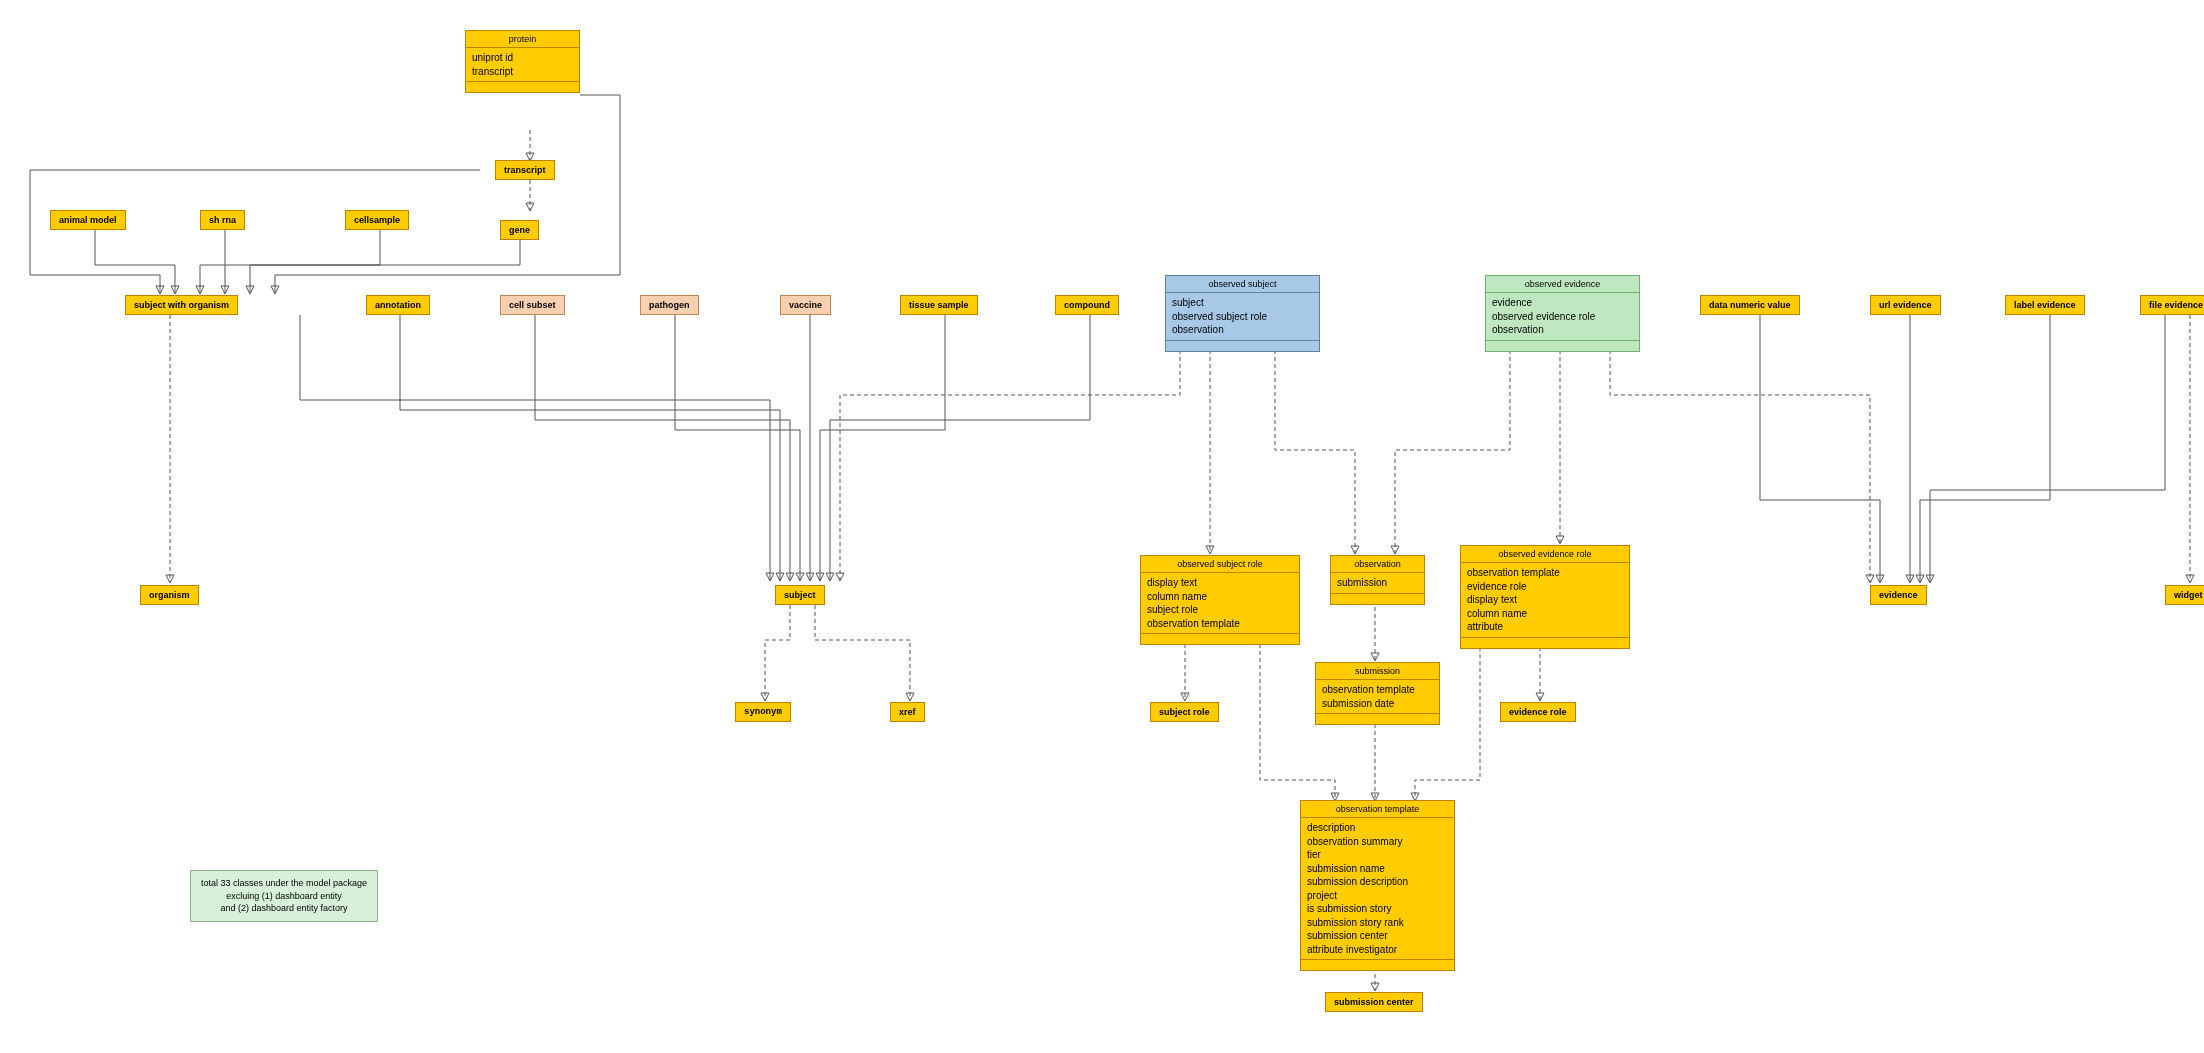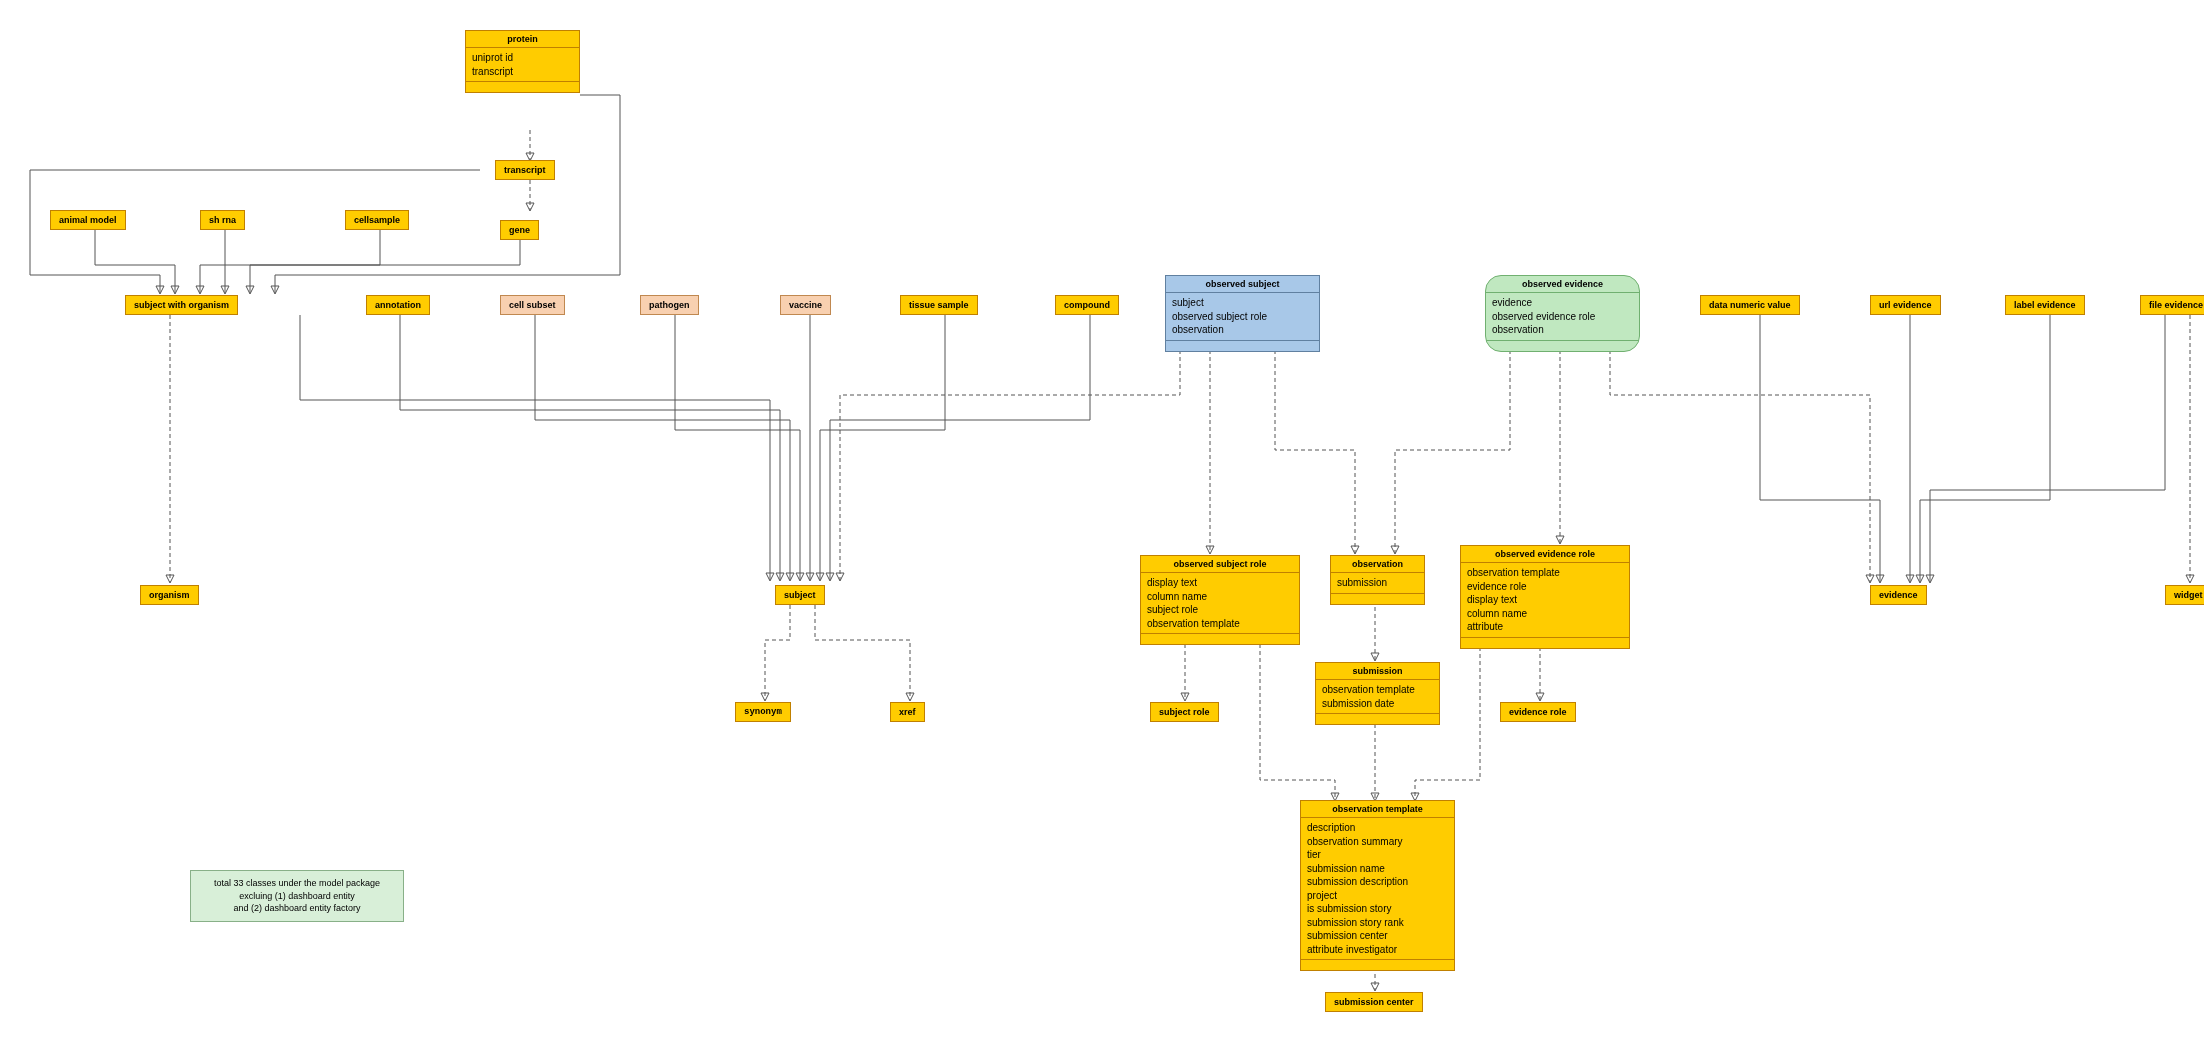--- a/index.html
+++ b/index.html
@@ -14,21 +14,21 @@
     position: relative;
     width: 2204px;
     height: 1053px;
   }
   .box {
     position: absolute;
     box-sizing: border-box;
     border: 1px solid #c08000;
   }
   .box .title {
-    font-weight: bold;
+    font-weight: normal;
     text-align: center;
     padding: 3px 6px;
     border-bottom: 1px solid #c08000;
     font-size: 9px;
   }
   .box .attrs {
     padding: 3px 6px 6px 6px;
     line-height: 1.35;
     font-size: 10px;
   }
@@ -44,29 +44,29 @@
     font-weight: bold;
     text-align: center;
     padding: 4px 8px;
     font-size: 9px;
     white-space: nowrap;
   }
   .yellow { background: #ffcc00; color: #000; border-color: #c08000; }
   .blue   { background: #a8c8e8; color: #000; border-color: #6080a0; }
   .blue .title { border-color: #6080a0; }
   .blue .attrs .sep { border-color: #6080a0; }
-  .green  { background: #c0e8c0; color: #000; border-color: #70b070; border-radius: 16px; }
+  .green  { background: #c0e8c0; color: #000; border-color: #70b070; }
   .green .title { border-color: #70b070; }
   .green .attrs .sep { border-color: #70b070; }
   .peach  { background: #f8d0b0; color: #000; border-color: #c08850; }
   .note {
     position: absolute;
     background: #d8efd8;
     border: 1px solid #88b088;
-    padding: 6px 23px;
+    padding: 6px 10px;
     font-size: 9px;
     text-align: center;
     line-height: 1.4;
   }
   svg {
     position: absolute;
     top: 0; left: 0;
     width: 2204px;
     height: 1053px;
     pointer-events: none;

